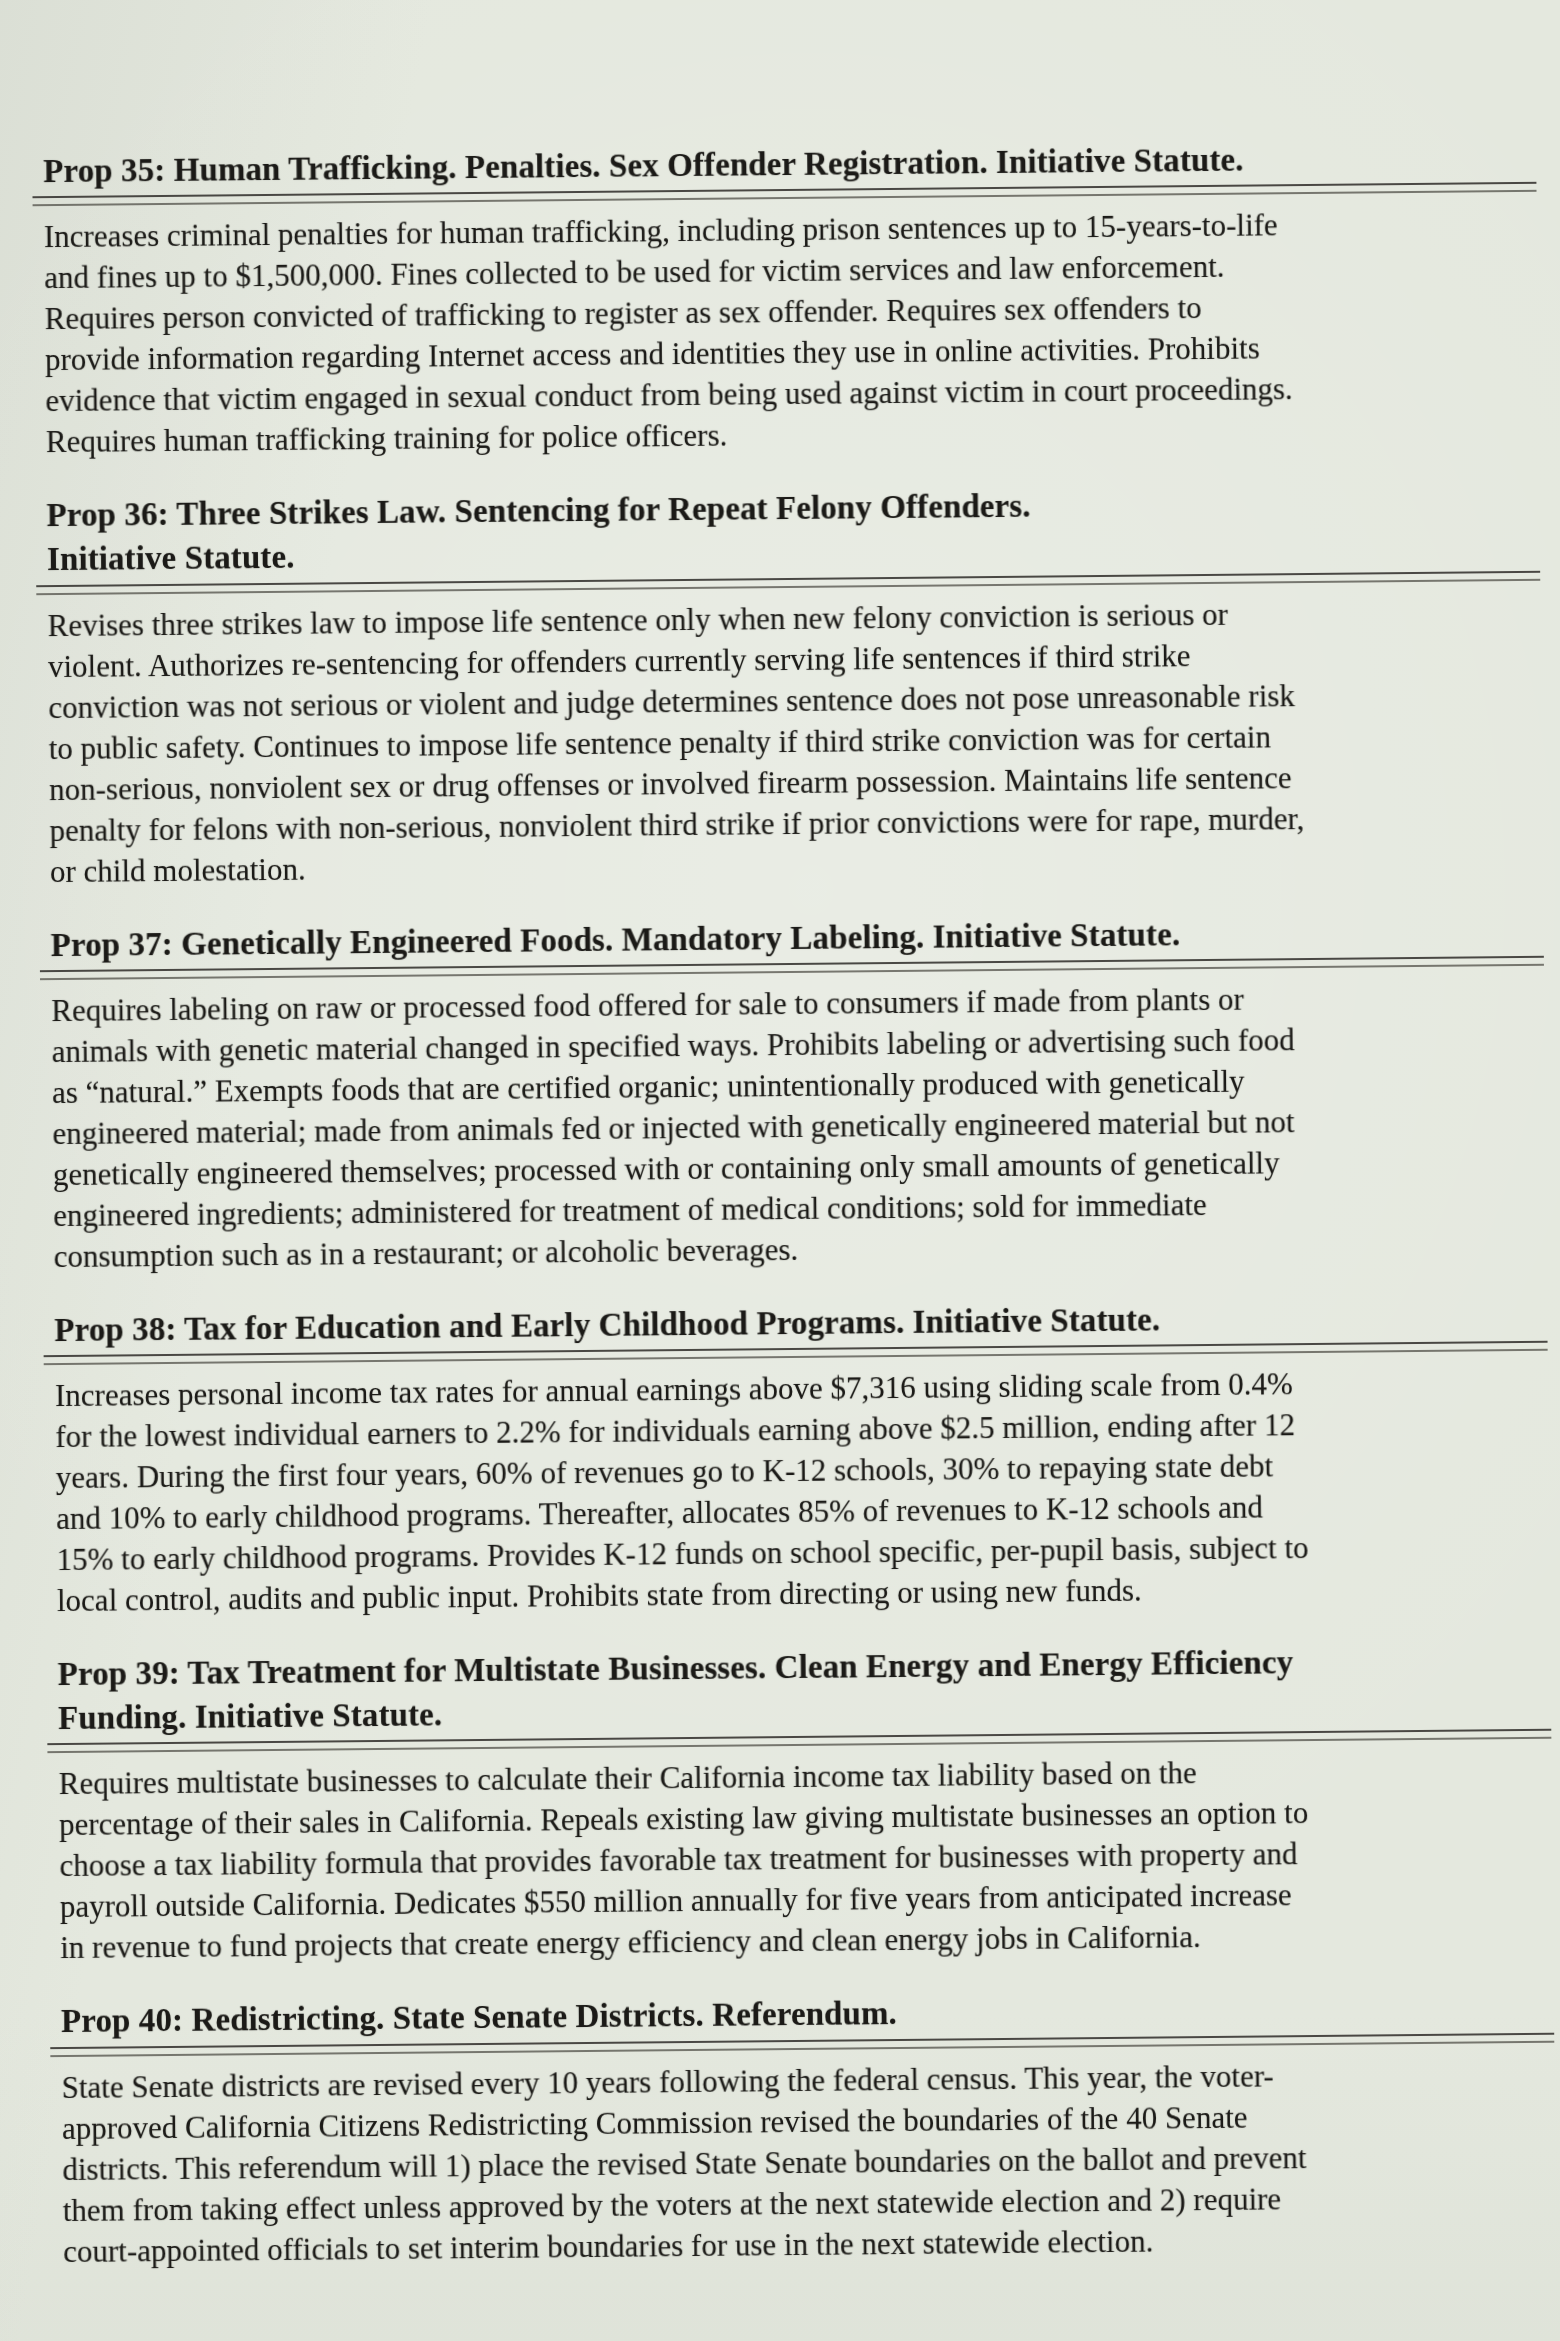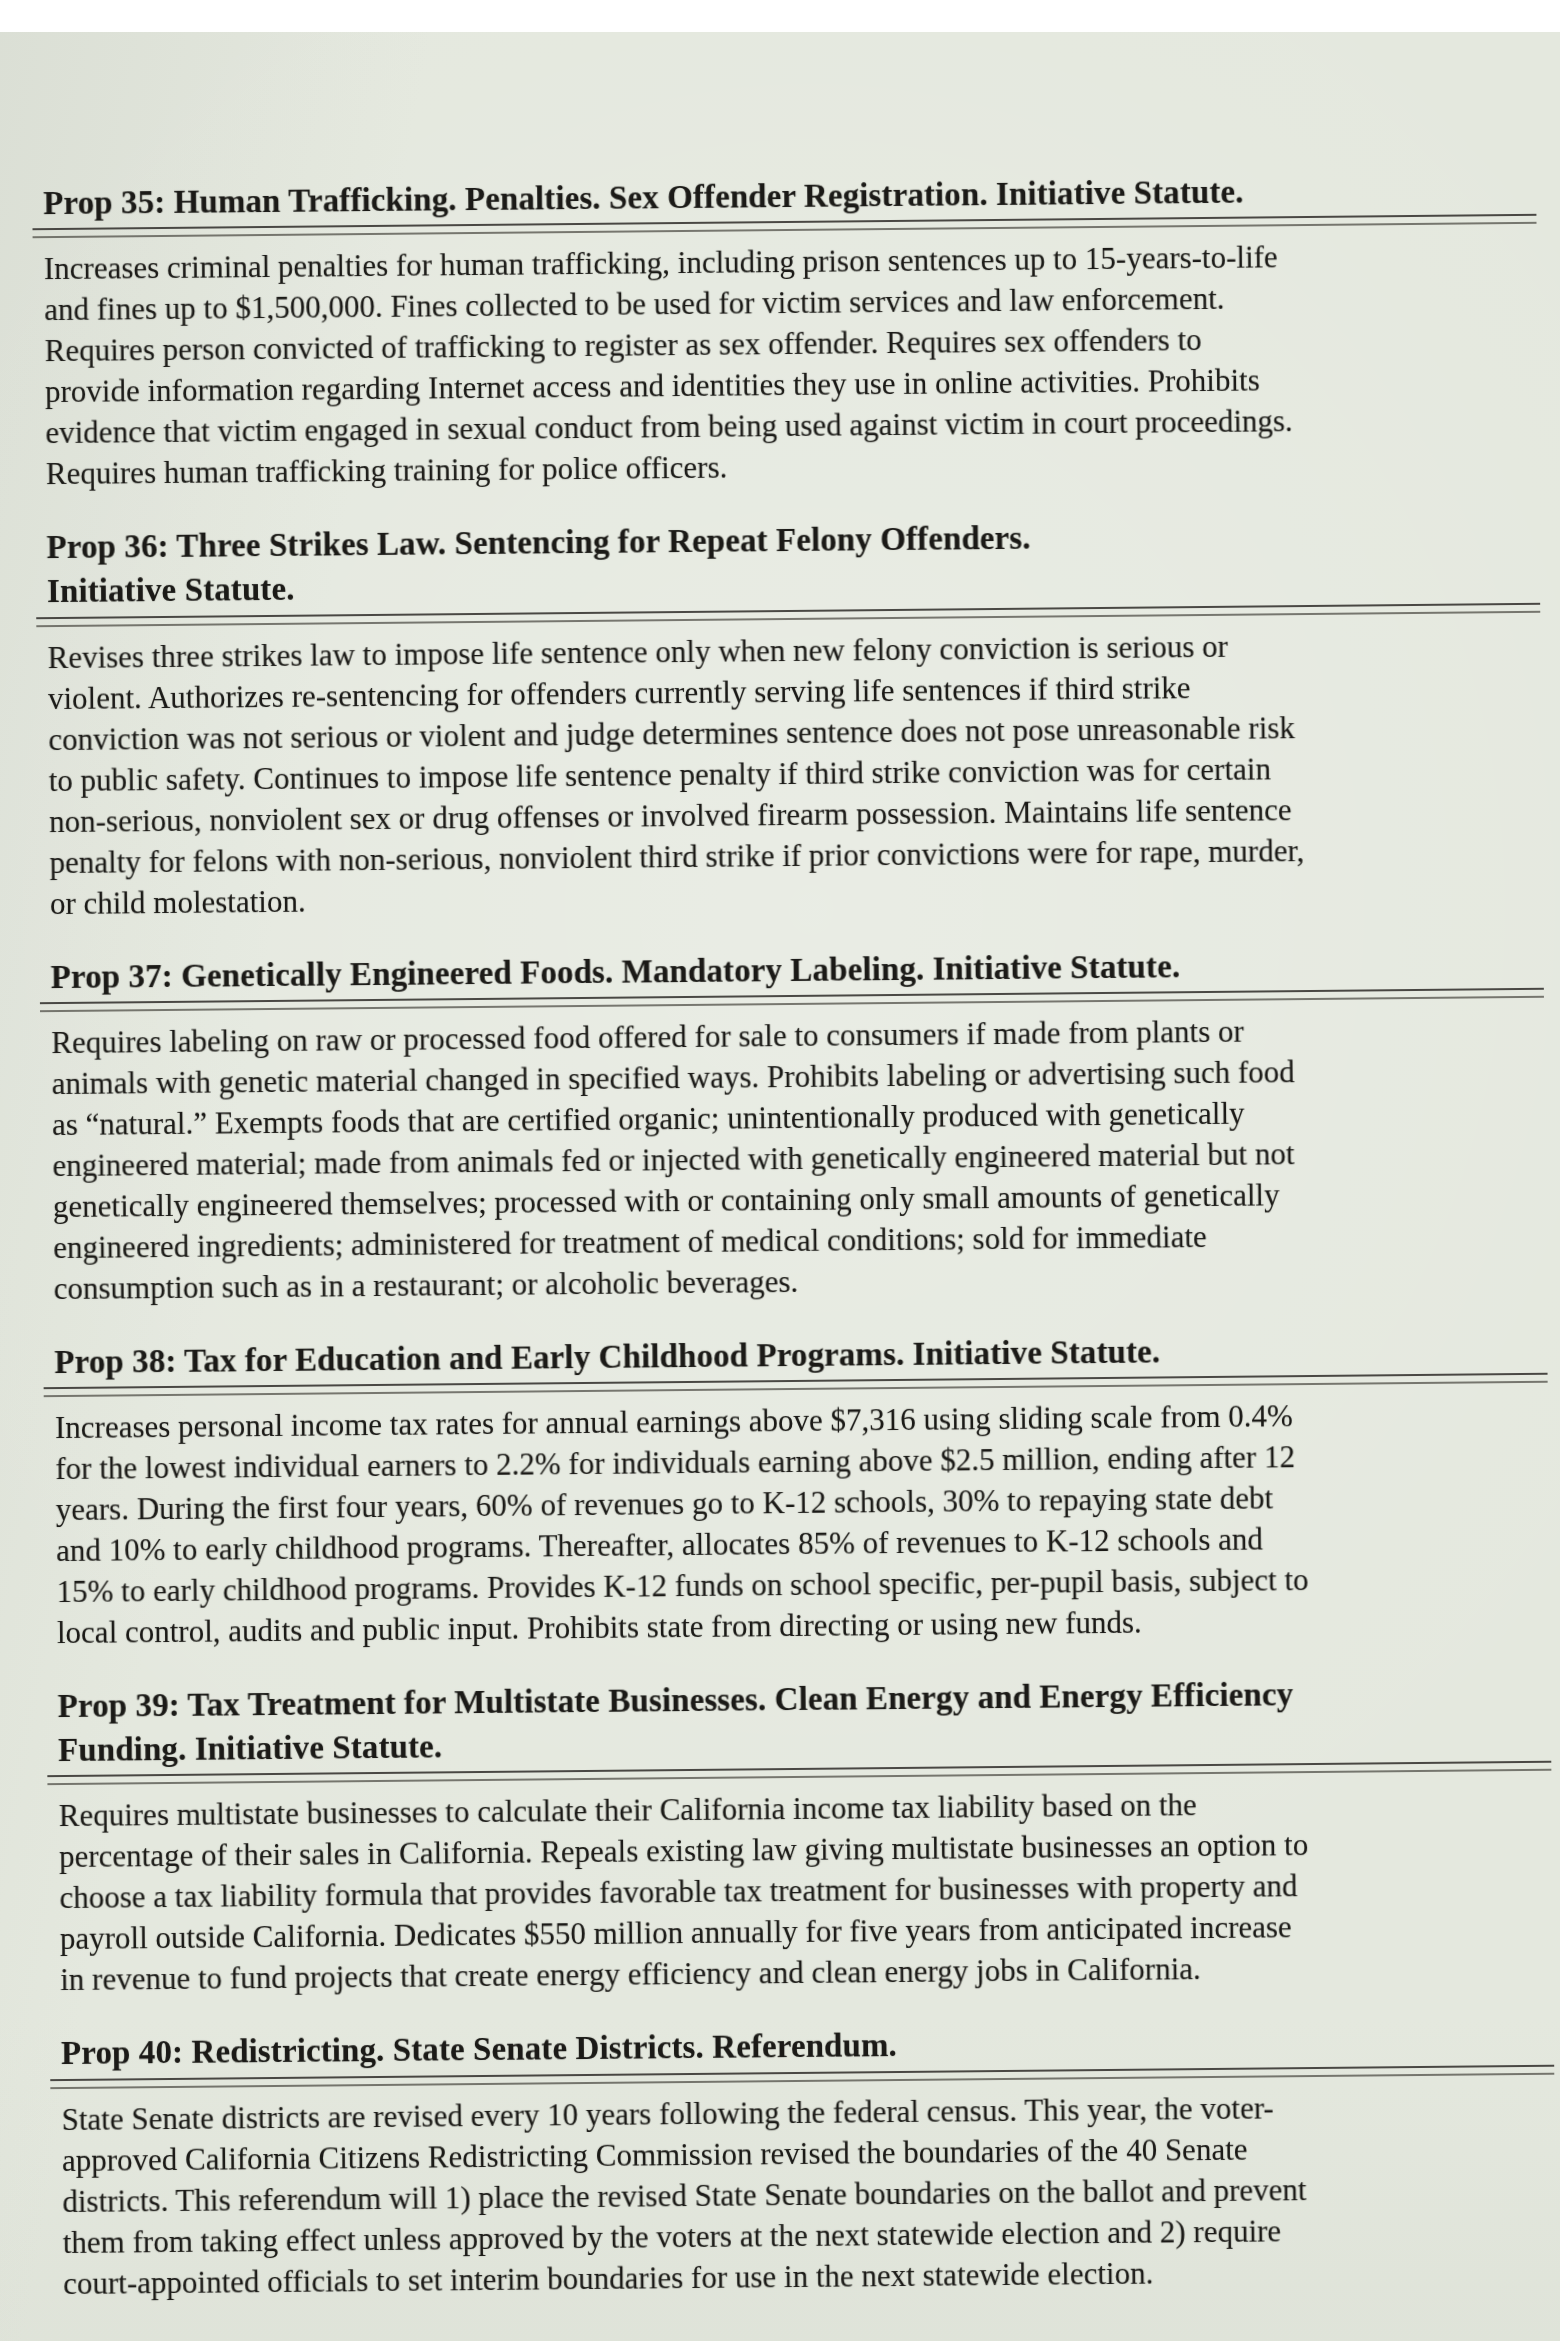--- a/index.html
+++ b/index.html
@@ -16,21 +16,20 @@
   .photo {
     position: absolute;
     inset: 0;
     background-color: #e4e8de;
     background-image:
       radial-gradient(120% 90% at 52% 38%, rgba(255,255,255,0.20), rgba(255,255,255,0) 55%),
       radial-gradient(160% 130% at 50% 50%, rgba(0,0,0,0) 68%, rgba(70,75,65,0.14) 100%),
       linear-gradient(100deg, rgba(195,200,190,0.28), rgba(0,0,0,0) 22%),
       linear-gradient(0deg, rgba(208,213,202,0.25), rgba(0,0,0,0) 14%);
     overflow: hidden;
-    margin-top: 32px;
   }
   .content {
     position: absolute;
     left: 43px;
     top: 142px;
     width: 1486px;
     transform: rotate(-0.55deg);
     transform-origin: 50% 0;
     color: #1b1a17;
     filter: blur(0.3px);

